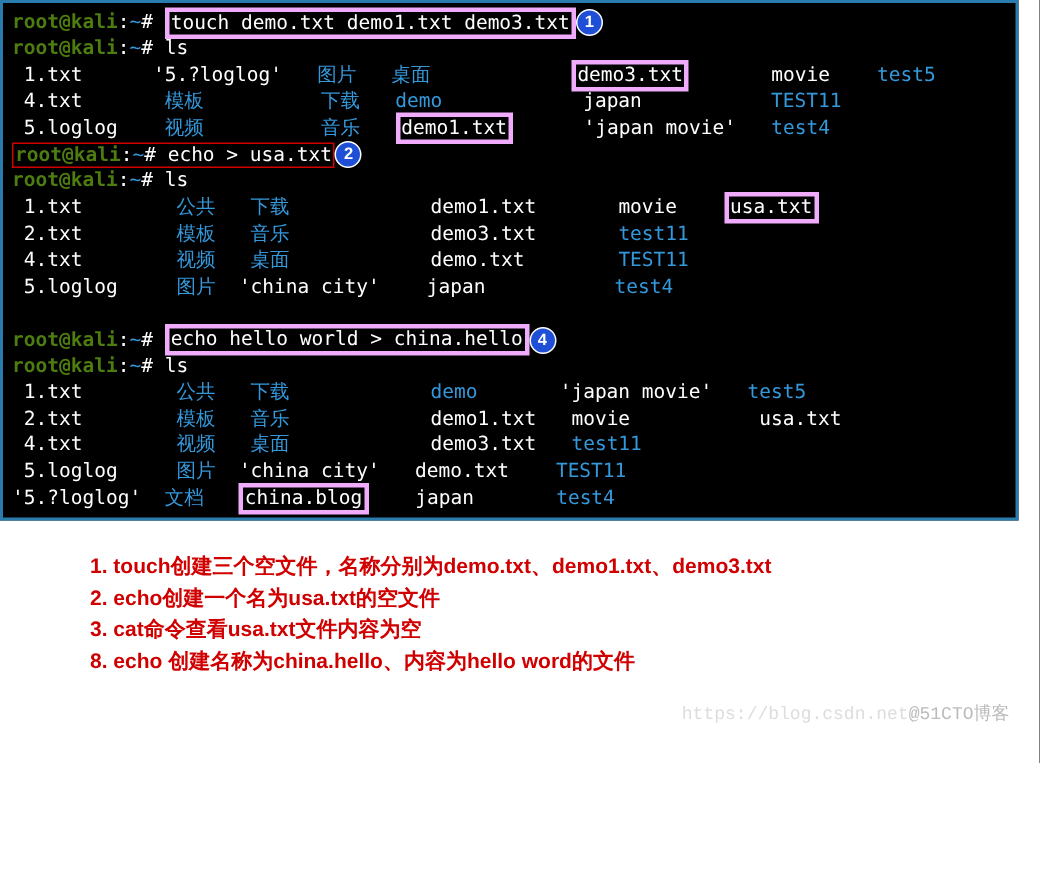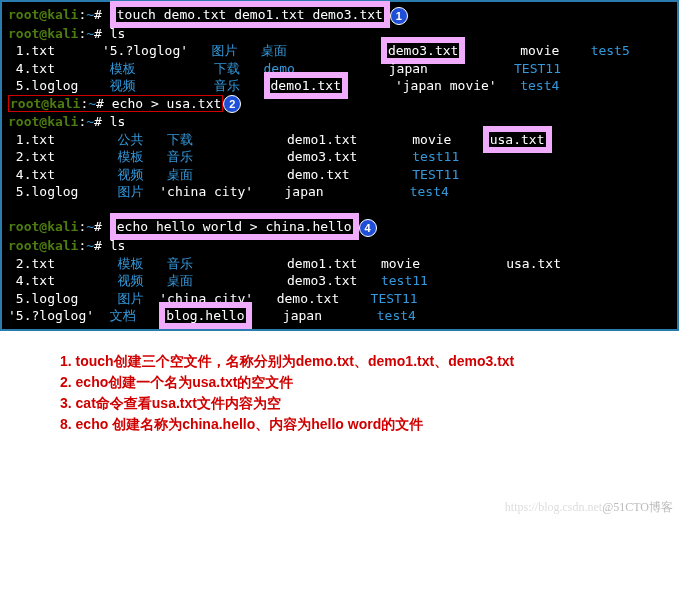--- a/index.html
+++ b/index.html
@@ -21,21 +21,21 @@
   }
   .line { white-space: pre; position: relative; }
   .prompt-user { color: #4d7c0f; font-weight: bold; }
   .prompt-colon { color: #fff; }
   .prompt-path { color: #3498db; }
   .prompt-hash { color: #fff; }
   .w { color: #fff; }
   .b { color: #3498db; }
   .box { border: 1px solid #d00000; padding: 0 1px; }
   .box-b { border: 1px solid #d00000; padding: 0 1px; color: #3498db; }
-  .box-w { border: 6px solid #f0abfc; padding: 0 1px; color: #fff; }
+  .box-w { border: 3px solid #f0abfc; padding: 0 1px; color: #fff; }
   .circle {
     display: inline-block;
     width: 16px; height: 16px;
     background: #1e4fd6;
     color: #fff;
     border: 1.5px solid #fff;
     border-radius: 50%;
     text-align: center;
     font-size: 11px;
     line-height: 16px;
@@ -53,24 +53,23 @@
     padding: 20px 30px 10px 60px;
     font-family: "Microsoft YaHei", sans-serif;
     font-size: 14px;
     color: #d00000;
     font-weight: bold;
     line-height: 1.5;
   }
   .watermark {
     text-align: right;
     padding: 6px 20px;
-    font-family: Liberation Serif, serif;
+    font-family: Liberation Mono, monospace;
     font-size: 12px;
     color: #bbb;
-    margin-top: 48px;
   }
 </style>
 </head>
 <body>
 
 <div class="terminal">
 
 <div class="line"><span class="prompt-user">root@kali</span><span class="prompt-colon">:</span><span class="prompt-path">~</span><span class="prompt-hash">#</span> <span class="box-w">touch demo.txt demo1.txt demo3.txt</span><span class="circle">1</span></div>
 
 <div class="line"><span class="prompt-user">root@kali</span><span class="prompt-colon">:</span><span class="prompt-path">~</span><span class="prompt-hash">#</span> <span class="w">ls</span></div>
@@ -87,24 +86,25 @@
 <div class="line"><span class="w"> 2.txt</span>        <span class="b">模板</span>   <span class="b">音乐</span>            <span class="w">demo3.txt</span>       <span class="b">test11</span></div>
 <div class="line"><span class="w"> 4.txt</span>        <span class="b">视频</span>   <span class="b">桌面</span>            <span class="w">demo.txt</span>        <span class="b">TEST11</span></div>
 <div class="line"><span class="w"> 5.loglog</span>     <span class="b">图片</span>  <span class="w">'china city'</span>    <span class="w">japan</span>           <span class="b">test4</span></div>
 
 <div class="line"> </div>
 
 <div class="line"><span class="prompt-user">root@kali</span><span class="prompt-colon">:</span><span class="prompt-path">~</span><span class="prompt-hash">#</span> <span class="box-w">echo hello world &gt; china.hello</span><span class="circle">4</span></div>
 
 <div class="line"><span class="prompt-user">root@kali</span><span class="prompt-colon">:</span><span class="prompt-path">~</span><span class="prompt-hash">#</span> <span class="w">ls</span></div>
 
+<div class="line"><span class="w"> 1.txt</span>        <span class="b">公共</span>   <span class="b">下载</span>            <span class="b">demo</span>       <span class="w">'japan movie'</span>   <span class="b">test5</span></div>
 <div class="line"><span class="w"> 2.txt</span>        <span class="b">模板</span>   <span class="b">音乐</span>            <span class="w">demo1.txt</span>   <span class="w">movie</span>           <span class="w">usa.txt</span></div>
 <div class="line"><span class="w"> 4.txt</span>        <span class="b">视频</span>   <span class="b">桌面</span>            <span class="w">demo3.txt</span>   <span class="b">test11</span></div>
 <div class="line"><span class="w"> 5.loglog</span>     <span class="b">图片</span>  <span class="w">'china city'</span>   <span class="w">demo.txt</span>    <span class="b">TEST11</span></div>
-<div class="line"><span class="w">'5.?loglog'</span>  <span class="b">文档</span>   <span class="box-w">blog.hello</span>    <span class="w">japan</span>       <span class="b">test4</span></div>
+<div class="line"><span class="w">'5.?loglog'</span>  <span class="b">文档</span>   <span class="box-w">china.blog</span>    <span class="w">japan</span>       <span class="b">test4</span></div>
 
 
 </div>
 
 <div class="annot">
   <div>1. touch创建三个空文件，名称分别为demo.txt、demo1.txt、demo3.txt</div>
   <div>2. echo创建一个名为usa.txt的空文件</div>
   <div>3. cat命令查看usa.txt文件内容为空</div>
   <div>8. echo 创建名称为china.hello、内容为hello word的文件</div>
 </div>

